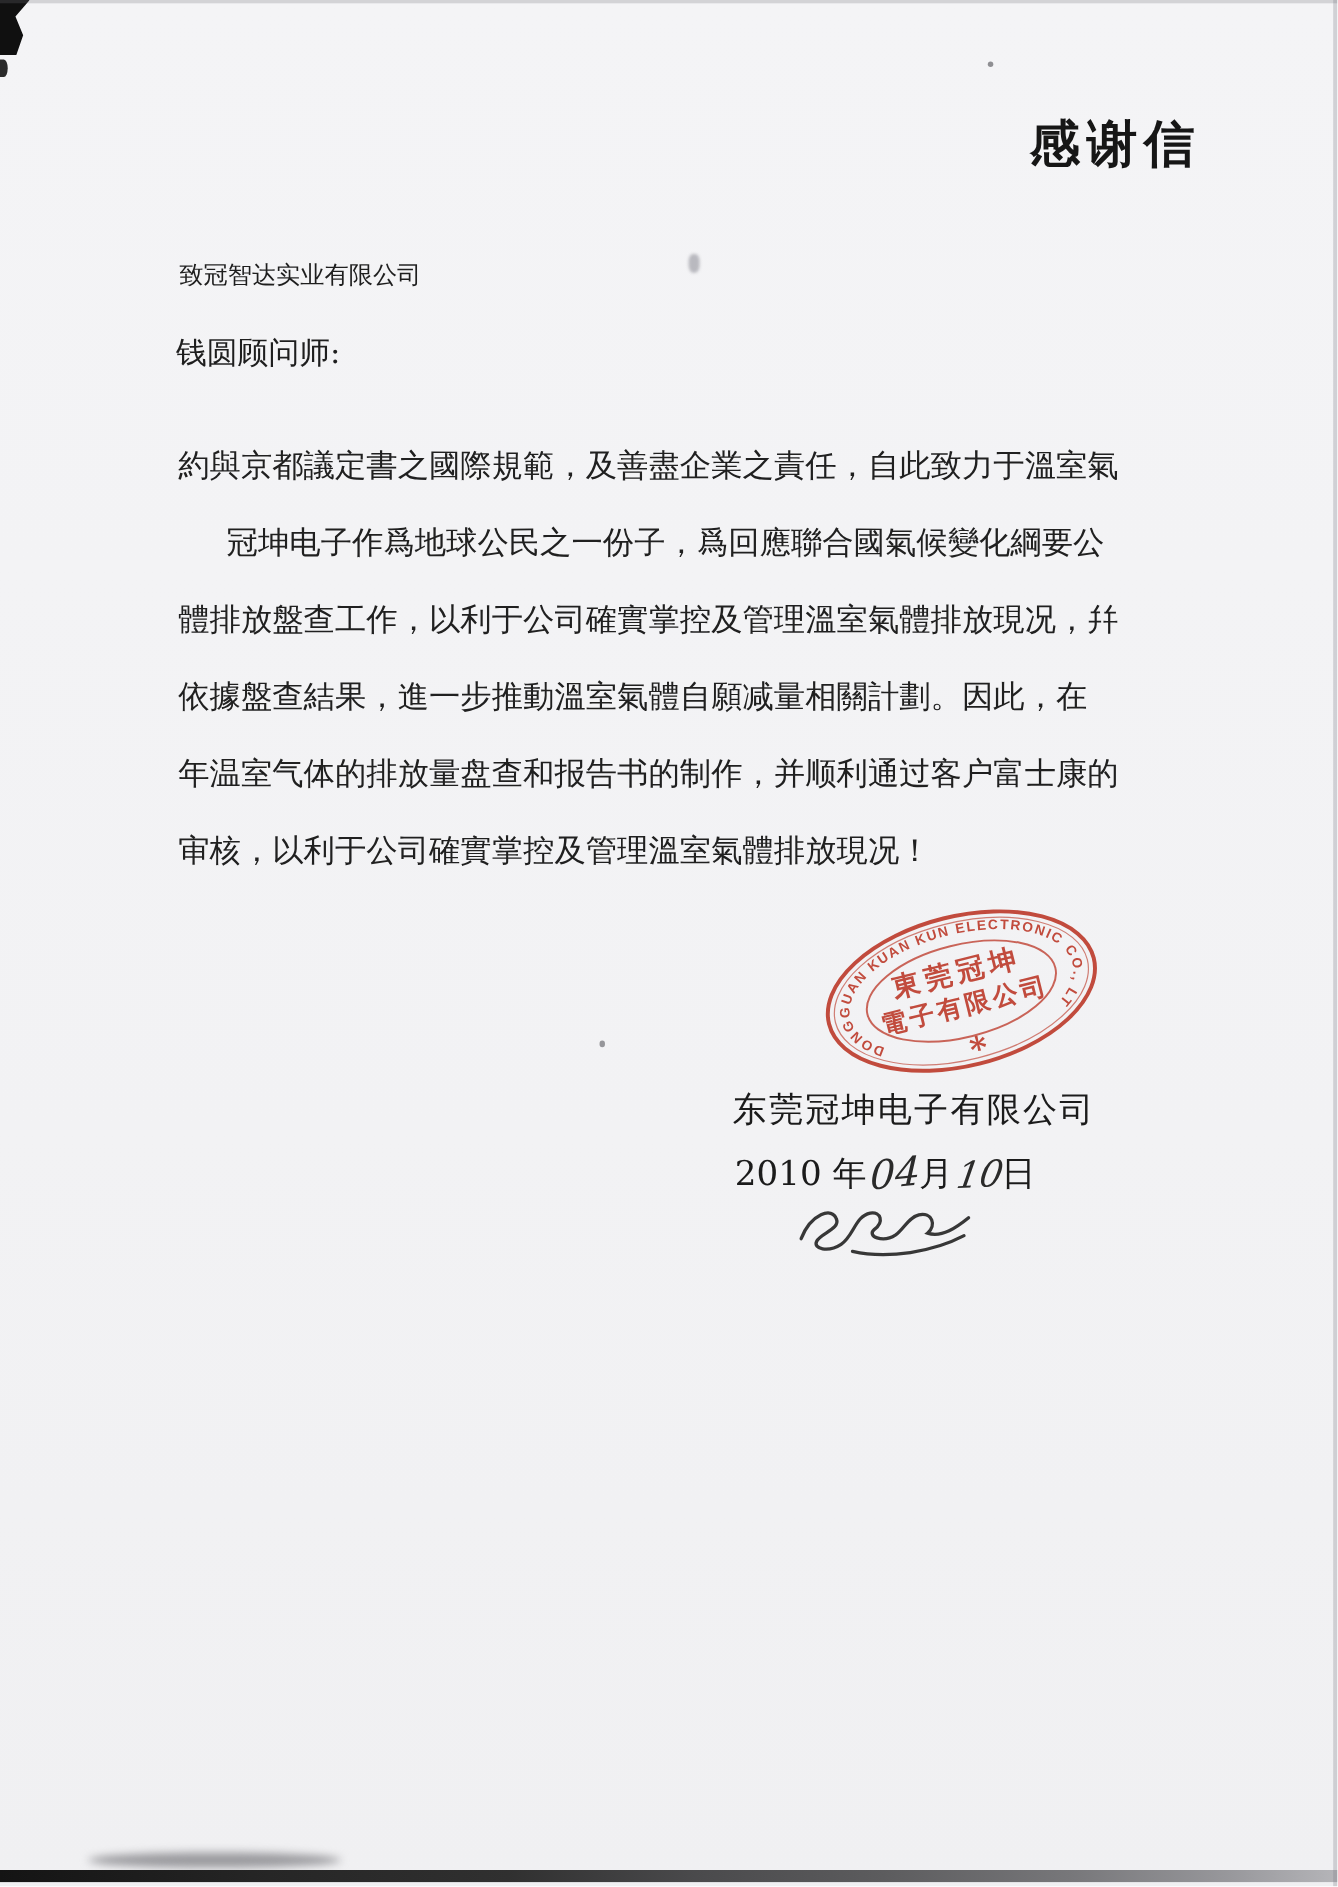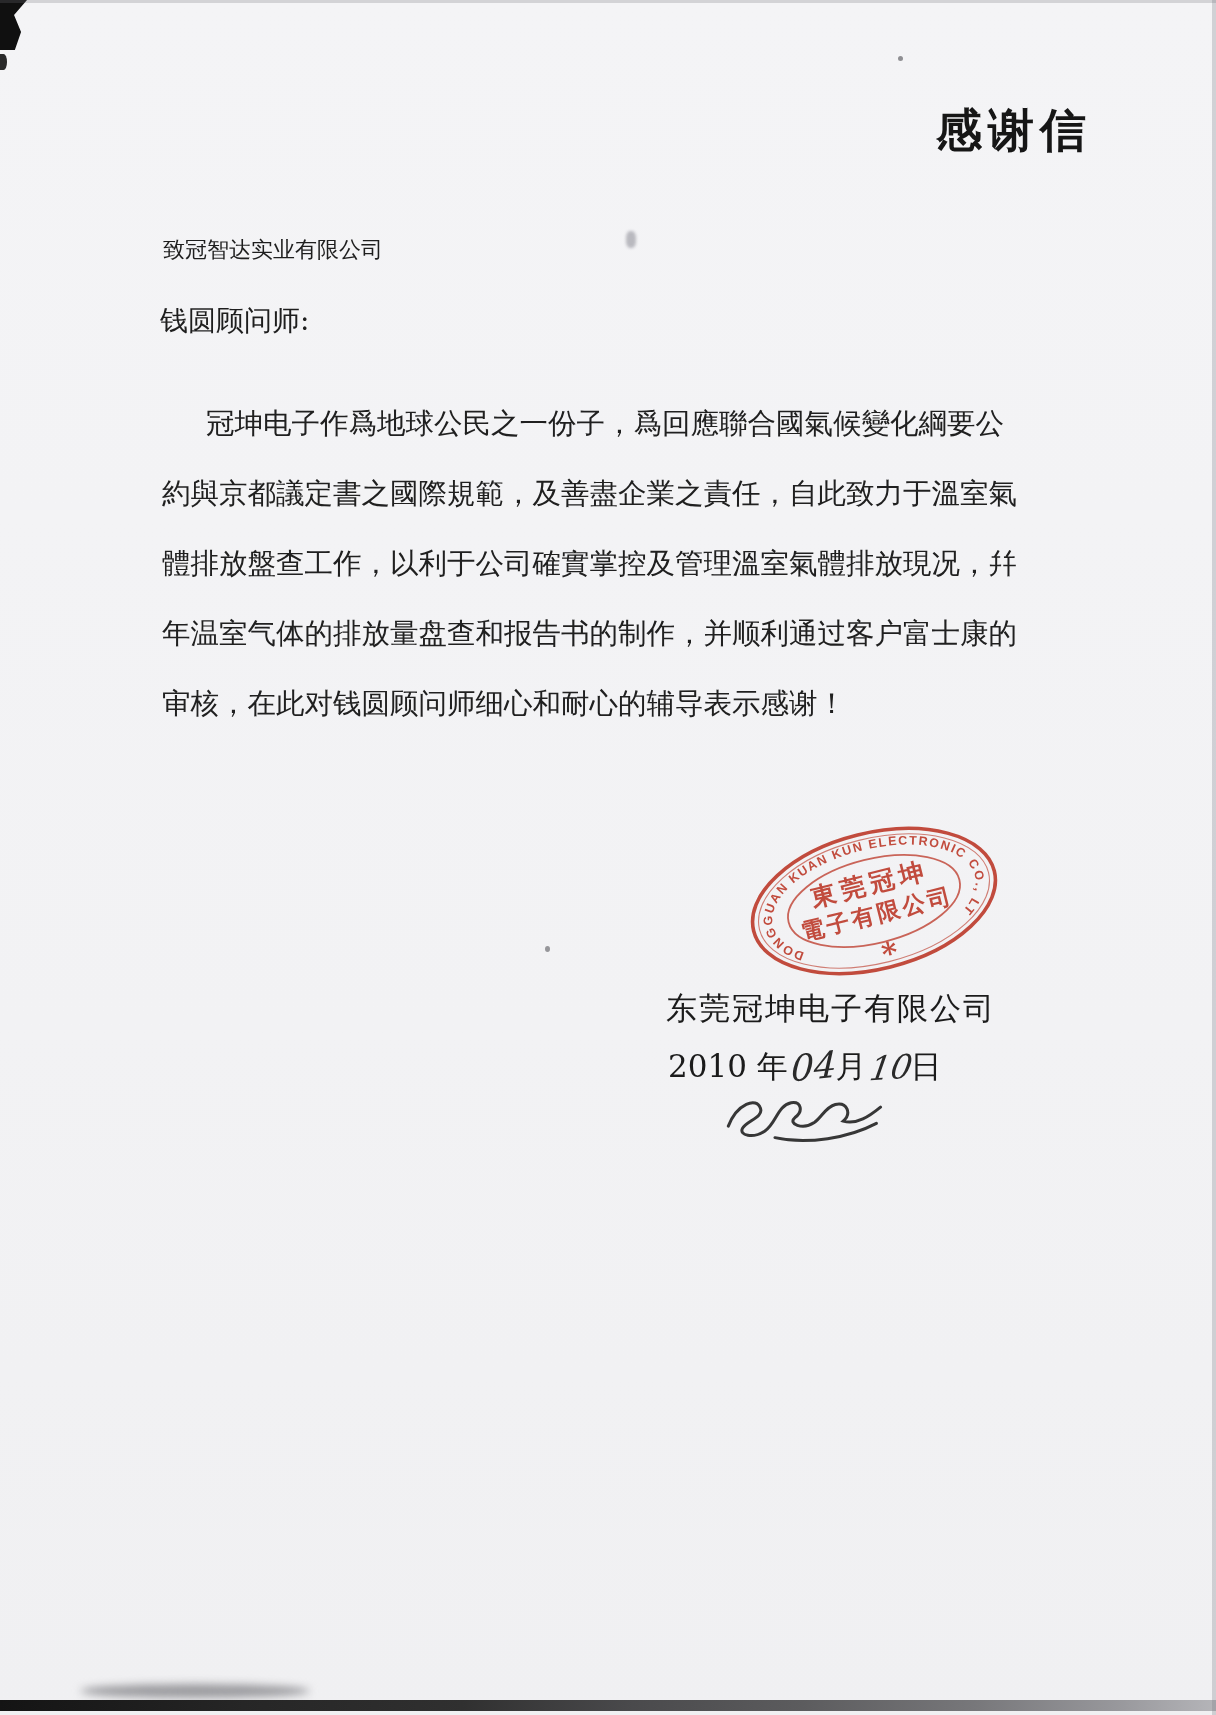--- a/index.html
+++ b/index.html
@@ -74,25 +74,26 @@
 <body>
 
 <div class="page">
 
   <div class="title">感谢信</div>
 
   <div class="recipient-line1">致冠智达实业有限公司</div>
   <div class="recipient-line2">钱圆顾问师:</div>
 
   <div class="body-text">
+    <div class="body-line">約與京都議定書之國際規範，及善盡企業之責任，自此致力于溫室氣</div>
     <div class="body-line first">冠坤电子作爲地球公民之一份子，爲回應聯合國氣候變化綱要公</div>
-    <div class="body-line">約與京都議定書之國際規範，及善盡企業之責任，自此致力于溫室氣</div>
     <div class="body-line">體排放盤查工作，以利于公司確實掌控及管理溫室氣體排放現况，幷</div>
+    <div class="body-line">依據盤查結果，進一步推動溫室氣體自願减量相關計劃。因此，在</div>
     <div class="body-line">年温室气体的排放量盘查和报告书的制作，并顺利通过客户富士康的</div>
-    <div class="body-line last">审核，在此对钱圆顾问师细心和耐心的辅导表示感谢！</div>
+    <div class="body-line last">审核，以利于公司確實掌控及管理溫室氣體排放現况！</div>
   </div>
 
   <div class="stamp">
     <svg width="260" height="150" viewBox="0 0 260 150">
       <ellipse cx="130" cy="75" rx="124" ry="68" fill="none" stroke="#c8402f" stroke-width="3.6"></ellipse>
       <ellipse cx="130" cy="75" rx="118" ry="62.5" fill="none" stroke="#c8402f" stroke-width="1.1" opacity="0.7"></ellipse>
       <ellipse cx="130" cy="75" rx="88" ry="42" fill="none" stroke="#c8402f" stroke-width="1.8" opacity="0.85"></ellipse>
       <path id="ringPath" d="M 50.3,108.4 A 104,52 0 1 1 209.7,108.4" fill="none"></path>
       <text class="ring-text">
         <textPath href="#ringPath" startOffset="0">DONGGUAN KUAN KUN ELECTRONIC CO., LTD.</textPath>

